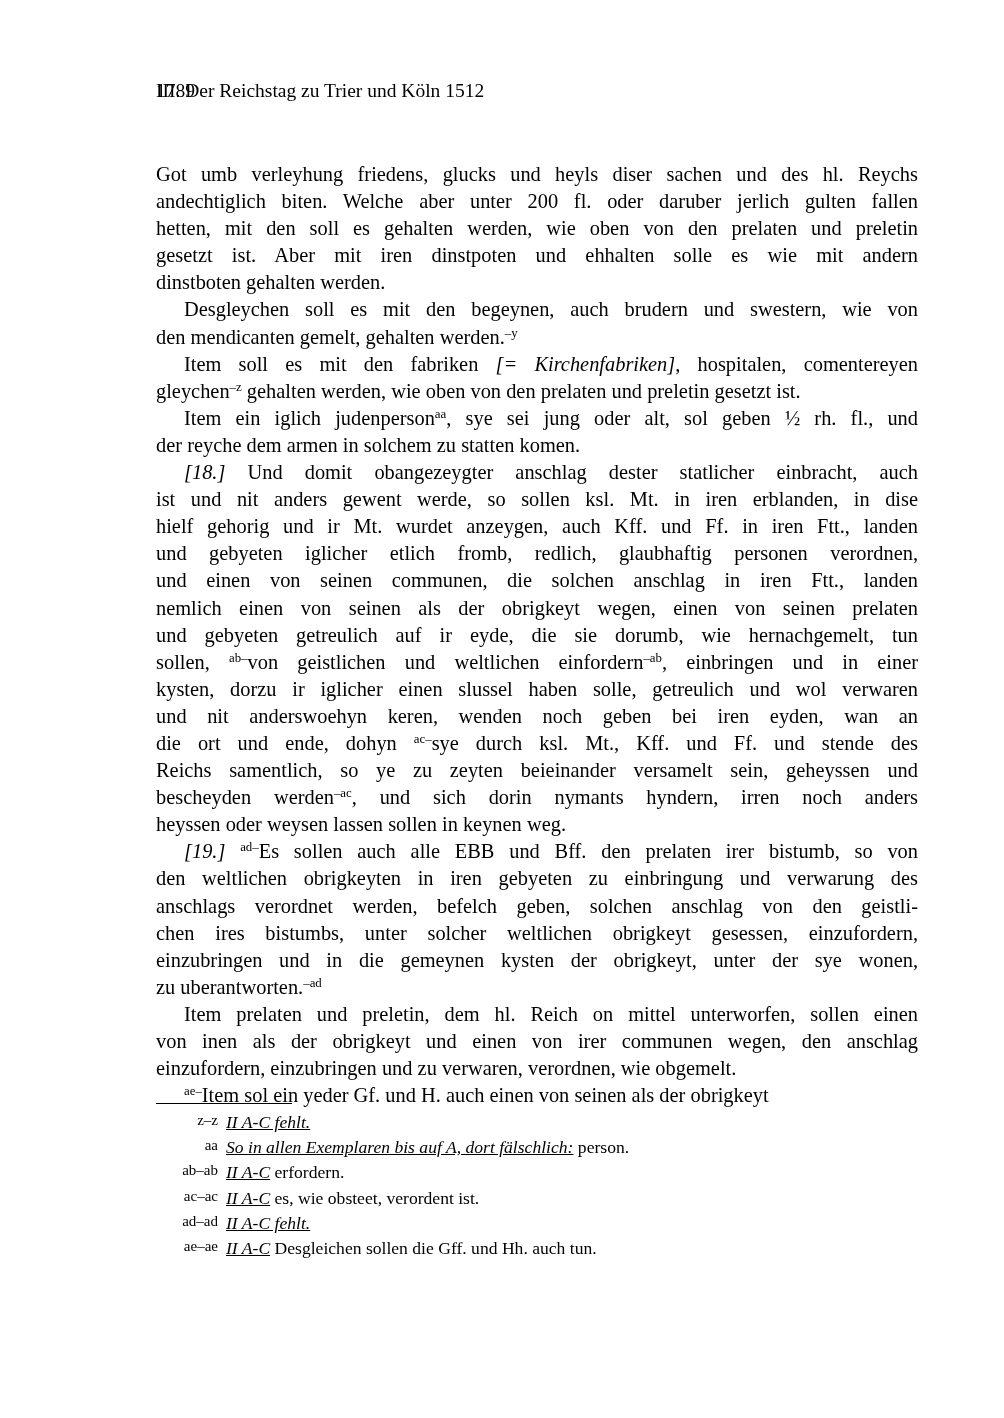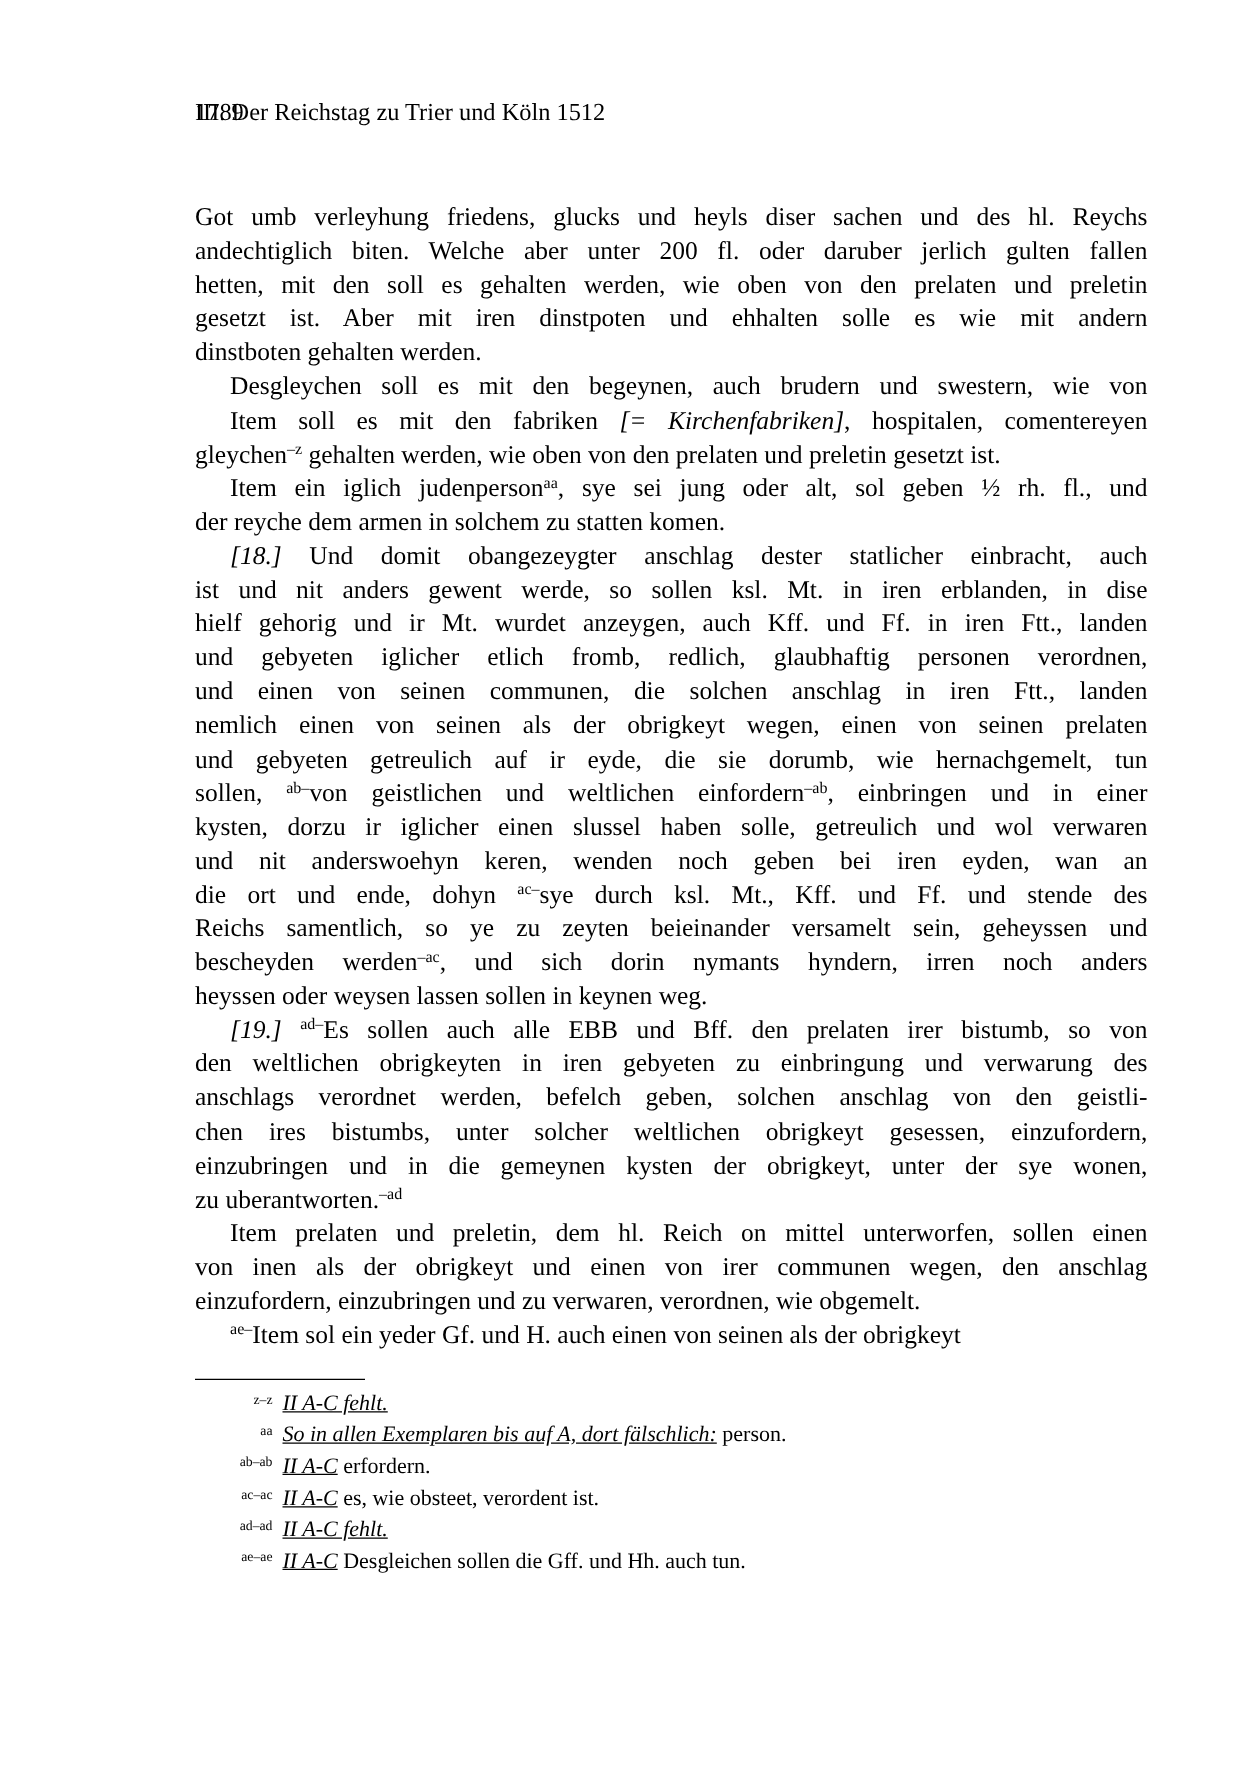--- a/index.html
+++ b/index.html
@@ -103,21 +103,21 @@
     position: relative;
     padding-left: 70px;
     white-space: nowrap;
   }
   .fn .fn-mark {
     position: absolute;
     left: 0;
     top: 0;
     width: 62px;
     text-align: right;
-    font-size: 11px;
+    font-size: 15px;
     vertical-align: baseline;
     line-height: 20px;
   }
   .fn .fn-siglum {
     font-style: italic;
     text-decoration: underline;
   }
   .fn .fn-text {
     font-style: normal;
   }
@@ -135,20 +135,21 @@
   <div class="body-block">
       <p class="para">
         <span class="ln">Got umb verleyhung friedens, glucks und heyls diser sachen und des hl. Reychs</span>
         <span class="ln">andechtiglich biten. Welche aber unter 200 fl. oder daruber jerlich gulten fallen</span>
         <span class="ln">hetten, mit den soll es gehalten werden, wie oben von den prelaten und preletin</span>
         <span class="ln">gesetzt ist. Aber mit iren dinstpoten und ehhalten solle es wie mit andern</span>
         <span class="ln last">dinstboten gehalten werden.</span>
       </p>
       <p class="para">
         <span class="ln ind">Desgleychen soll es mit den begeynen, auch brudern und swestern, wie von</span>
+        <span class="ln last">den mendicanten gemelt, gehalten werden.<sup>–y</sup></span>
       </p>
       <p class="para">
         <span class="ln ind">Item soll es mit den fabriken <i class="it">[= Kirchenfabriken]</i>, hospitalen, comentereyen</span>
         <span class="ln last">gleychen<sup>–z</sup> gehalten werden, wie oben von den prelaten und preletin gesetzt ist.</span>
       </p>
       <p class="para">
         <span class="ln ind">Item ein iglich judenperson<sup>aa</sup>, sye sei jung oder alt, sol geben ½ rh. fl., und</span>
         <span class="ln last">der reyche dem armen in solchem zu statten komen.</span>
       </p>
       <p class="para">

